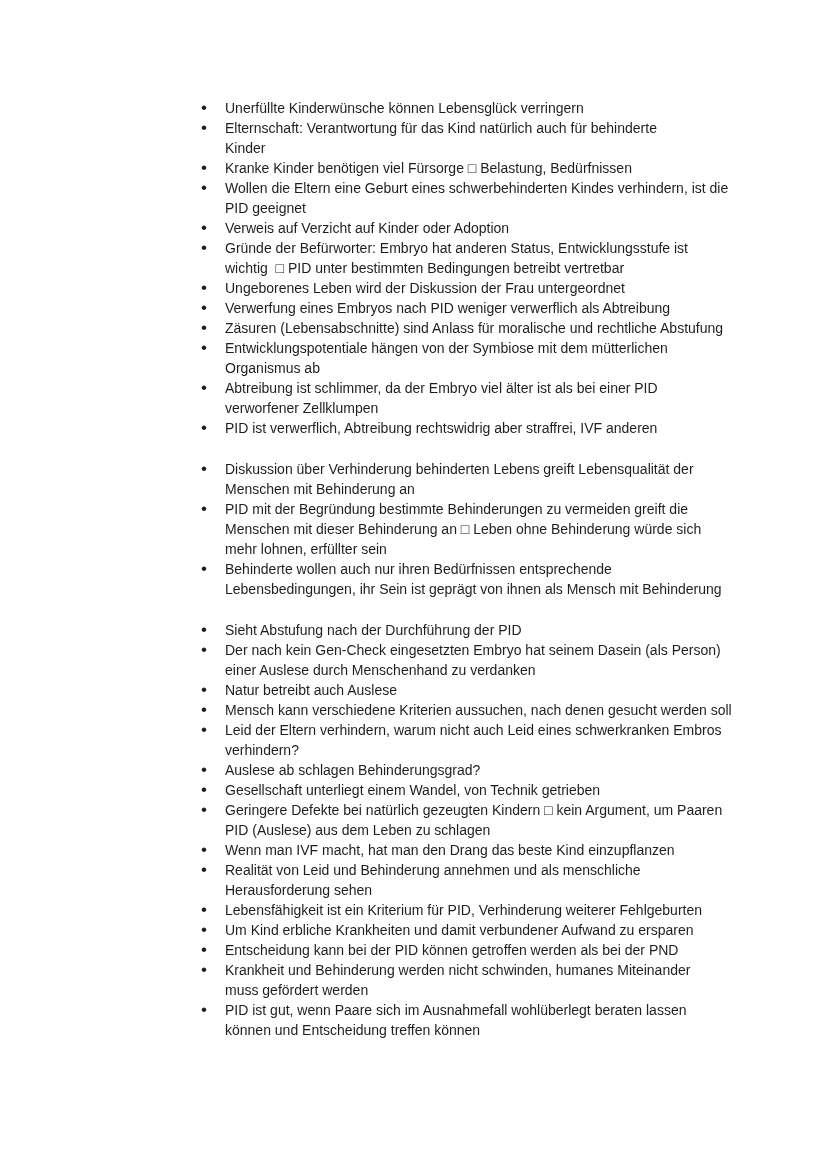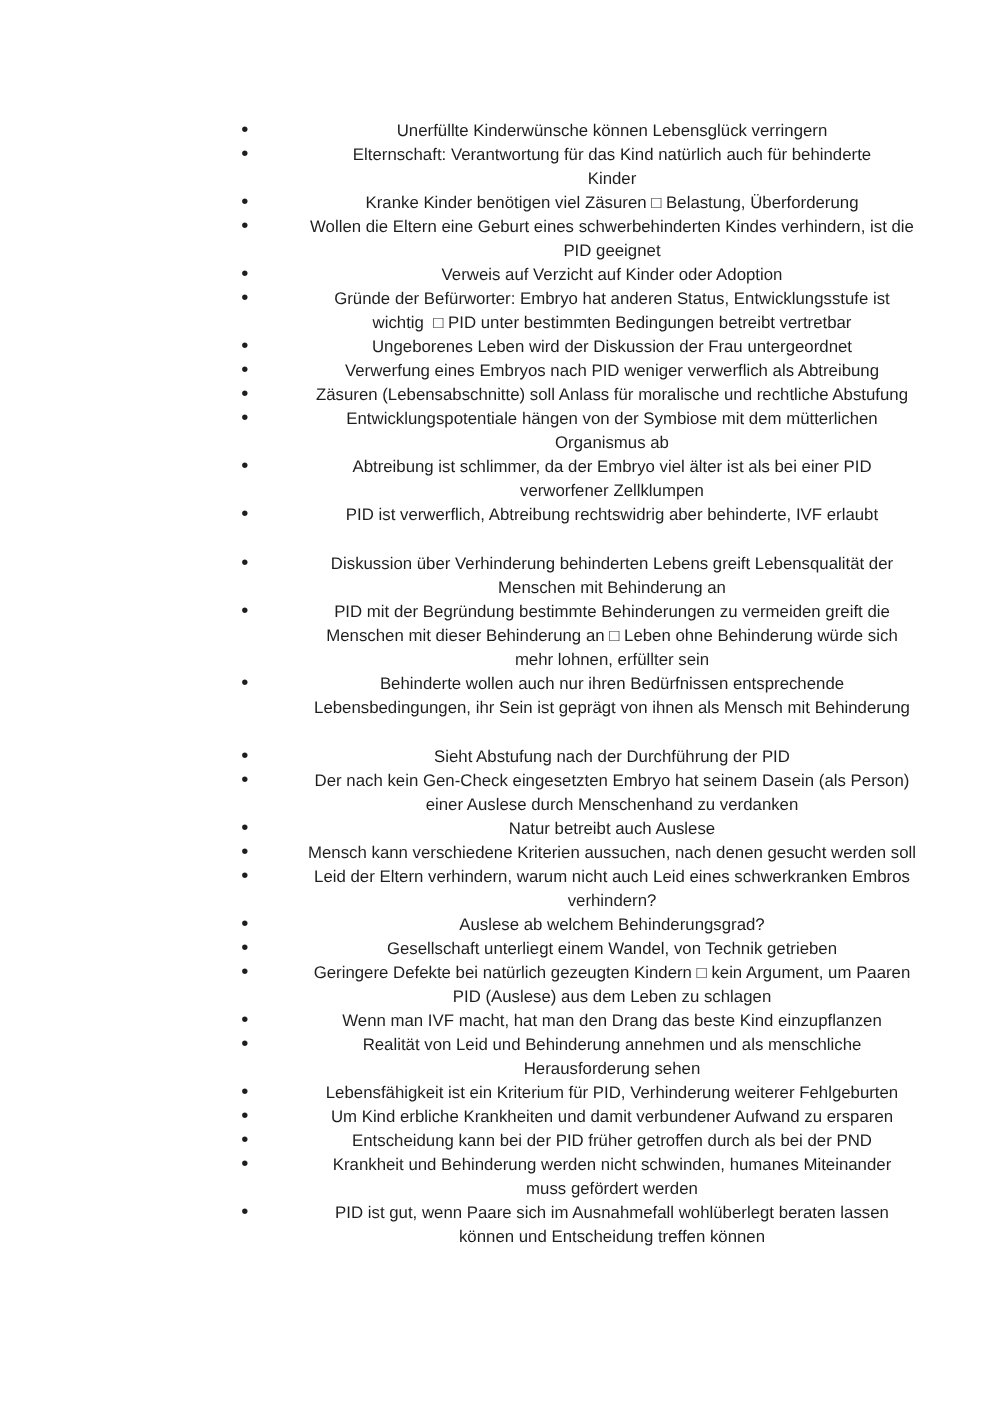--- a/index.html
+++ b/index.html
@@ -41,41 +41,40 @@
     position: absolute;
     left: 1px;
     top: 0;
     font-size: 17px;
     line-height: 20px;
     color: #1e1e1e;
   }
   .item-text {
     display: block;
     white-space: pre-wrap;
-    text-align: center;
   }
 </style>
 </head>
 <body>
 
 <div class="page">
   <div class="content">
       <ul class="block">
         <li>
           <span class="bullet">•</span>
           <span class="item-text">Unerfüllte Kinderwünsche können Lebensglück verringern</span>
         </li>
         <li>
           <span class="bullet">•</span>
           <span class="item-text">Elternschaft: Verantwortung für das Kind natürlich auch für behinderte
 Kinder</span>
         </li>
         <li>
           <span class="bullet">•</span>
-          <span class="item-text">Kranke Kinder benötigen viel Zäsuren □ Belastung, Überforderung</span>
+          <span class="item-text">Kranke Kinder benötigen viel Fürsorge □ Belastung, Bedürfnissen</span>
         </li>
         <li>
           <span class="bullet">•</span>
           <span class="item-text">Wollen die Eltern eine Geburt eines schwerbehinderten Kindes verhindern, ist die
 PID geeignet</span>
         </li>
         <li>
           <span class="bullet">•</span>
           <span class="item-text">Verweis auf Verzicht auf Kinder oder Adoption</span>
         </li>
@@ -87,35 +86,35 @@
         <li>
           <span class="bullet">•</span>
           <span class="item-text">Ungeborenes Leben wird der Diskussion der Frau untergeordnet</span>
         </li>
         <li>
           <span class="bullet">•</span>
           <span class="item-text">Verwerfung eines Embryos nach PID weniger verwerflich als Abtreibung</span>
         </li>
         <li>
           <span class="bullet">•</span>
-          <span class="item-text">Zäsuren (Lebensabschnitte) soll Anlass für moralische und rechtliche Abstufung</span>
+          <span class="item-text">Zäsuren (Lebensabschnitte) sind Anlass für moralische und rechtliche Abstufung</span>
         </li>
         <li>
           <span class="bullet">•</span>
           <span class="item-text">Entwicklungspotentiale hängen von der Symbiose mit dem mütterlichen
 Organismus ab</span>
         </li>
         <li>
           <span class="bullet">•</span>
           <span class="item-text">Abtreibung ist schlimmer, da der Embryo viel älter ist als bei einer PID
 verworfener Zellklumpen</span>
         </li>
         <li>
           <span class="bullet">•</span>
-          <span class="item-text">PID ist verwerflich, Abtreibung rechtswidrig aber behinderte, IVF erlaubt</span>
+          <span class="item-text">PID ist verwerflich, Abtreibung rechtswidrig aber straffrei, IVF anderen</span>
         </li>
       </ul>
       <ul class="block">
         <li>
           <span class="bullet">•</span>
           <span class="item-text">Diskussion über Verhinderung behinderten Lebens greift Lebensqualität der
 Menschen mit Behinderung an</span>
         </li>
         <li>
           <span class="bullet">•</span>
@@ -147,21 +146,21 @@
           <span class="bullet">•</span>
           <span class="item-text">Mensch kann verschiedene Kriterien aussuchen, nach denen gesucht werden soll</span>
         </li>
         <li>
           <span class="bullet">•</span>
           <span class="item-text">Leid der Eltern verhindern, warum nicht auch Leid eines schwerkranken Embros
 verhindern?</span>
         </li>
         <li>
           <span class="bullet">•</span>
-          <span class="item-text">Auslese ab welchem Behinderungsgrad?</span>
+          <span class="item-text">Auslese ab schlagen Behinderungsgrad?</span>
         </li>
         <li>
           <span class="bullet">•</span>
           <span class="item-text">Gesellschaft unterliegt einem Wandel, von Technik getrieben</span>
         </li>
         <li>
           <span class="bullet">•</span>
           <span class="item-text">Geringere Defekte bei natürlich gezeugten Kindern □ kein Argument, um Paaren
 PID (Auslese) aus dem Leben zu schlagen</span>
         </li>
@@ -177,21 +176,21 @@
         <li>
           <span class="bullet">•</span>
           <span class="item-text">Lebensfähigkeit ist ein Kriterium für PID, Verhinderung weiterer Fehlgeburten</span>
         </li>
         <li>
           <span class="bullet">•</span>
           <span class="item-text">Um Kind erbliche Krankheiten und damit verbundener Aufwand zu ersparen</span>
         </li>
         <li>
           <span class="bullet">•</span>
-          <span class="item-text">Entscheidung kann bei der PID früher getroffen durch als bei der PND</span>
+          <span class="item-text">Entscheidung kann bei der PID können getroffen werden als bei der PND</span>
         </li>
         <li>
           <span class="bullet">•</span>
           <span class="item-text">Krankheit und Behinderung werden nicht schwinden, humanes Miteinander
 muss gefördert werden</span>
         </li>
         <li>
           <span class="bullet">•</span>
           <span class="item-text">PID ist gut, wenn Paare sich im Ausnahmefall wohlüberlegt beraten lassen
 können und Entscheidung treffen können</span>

